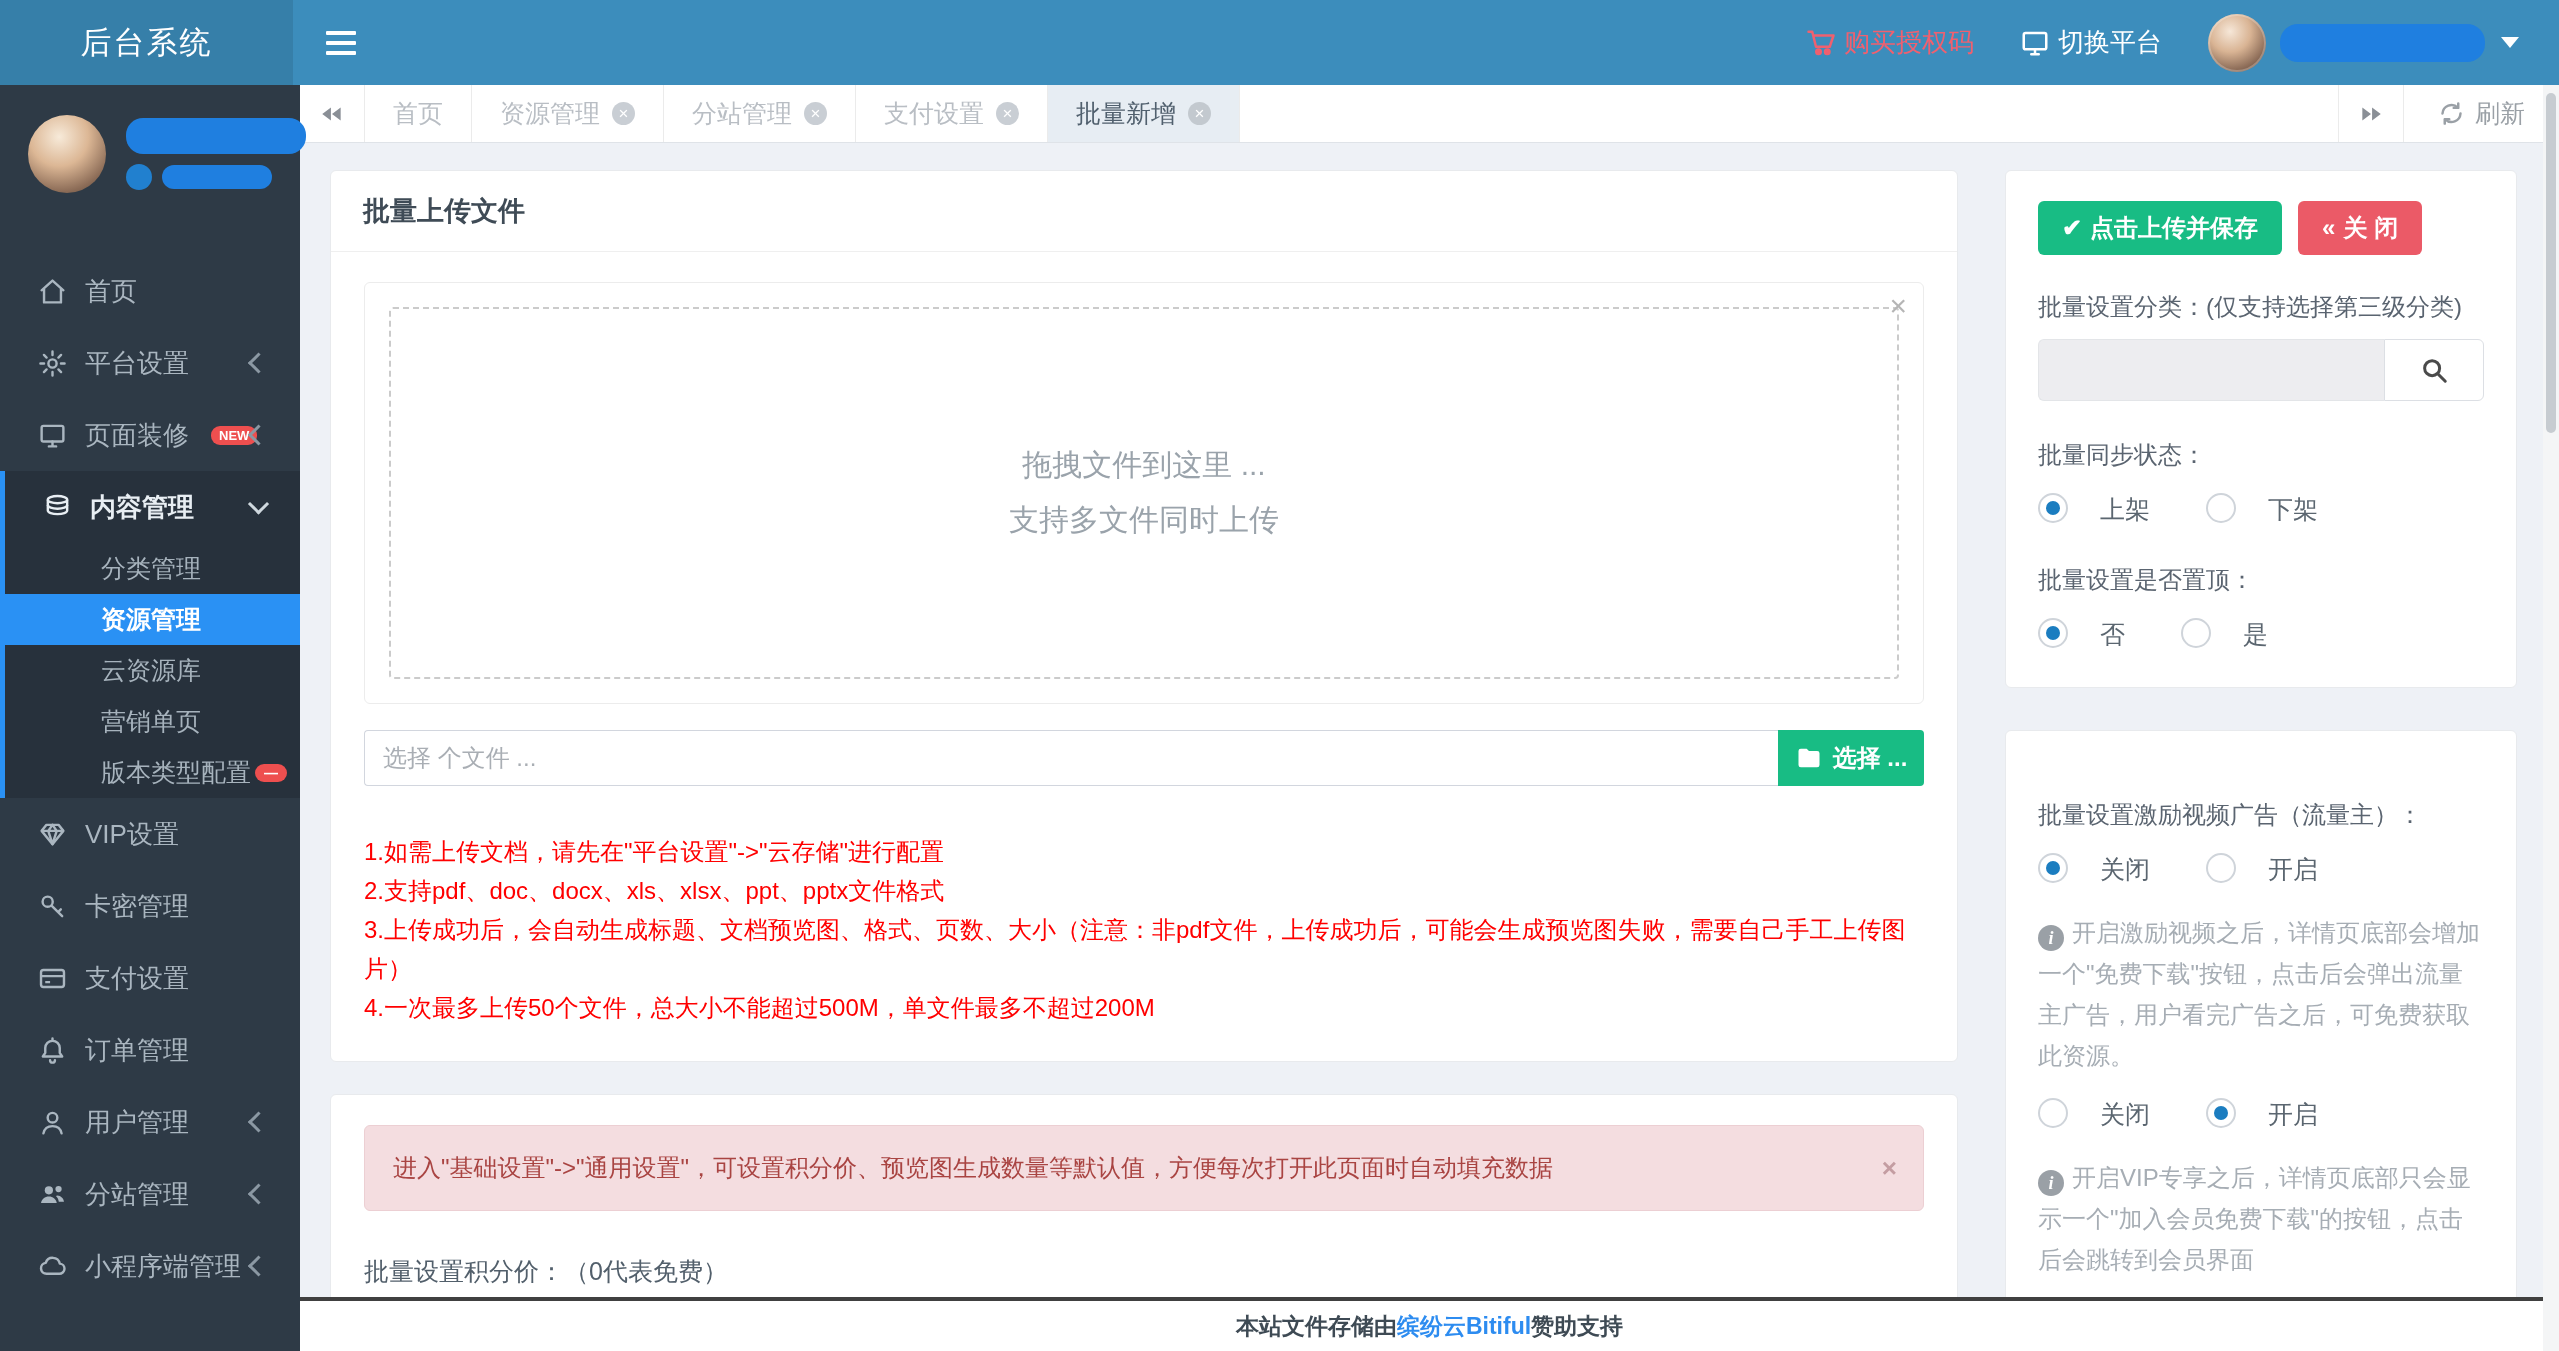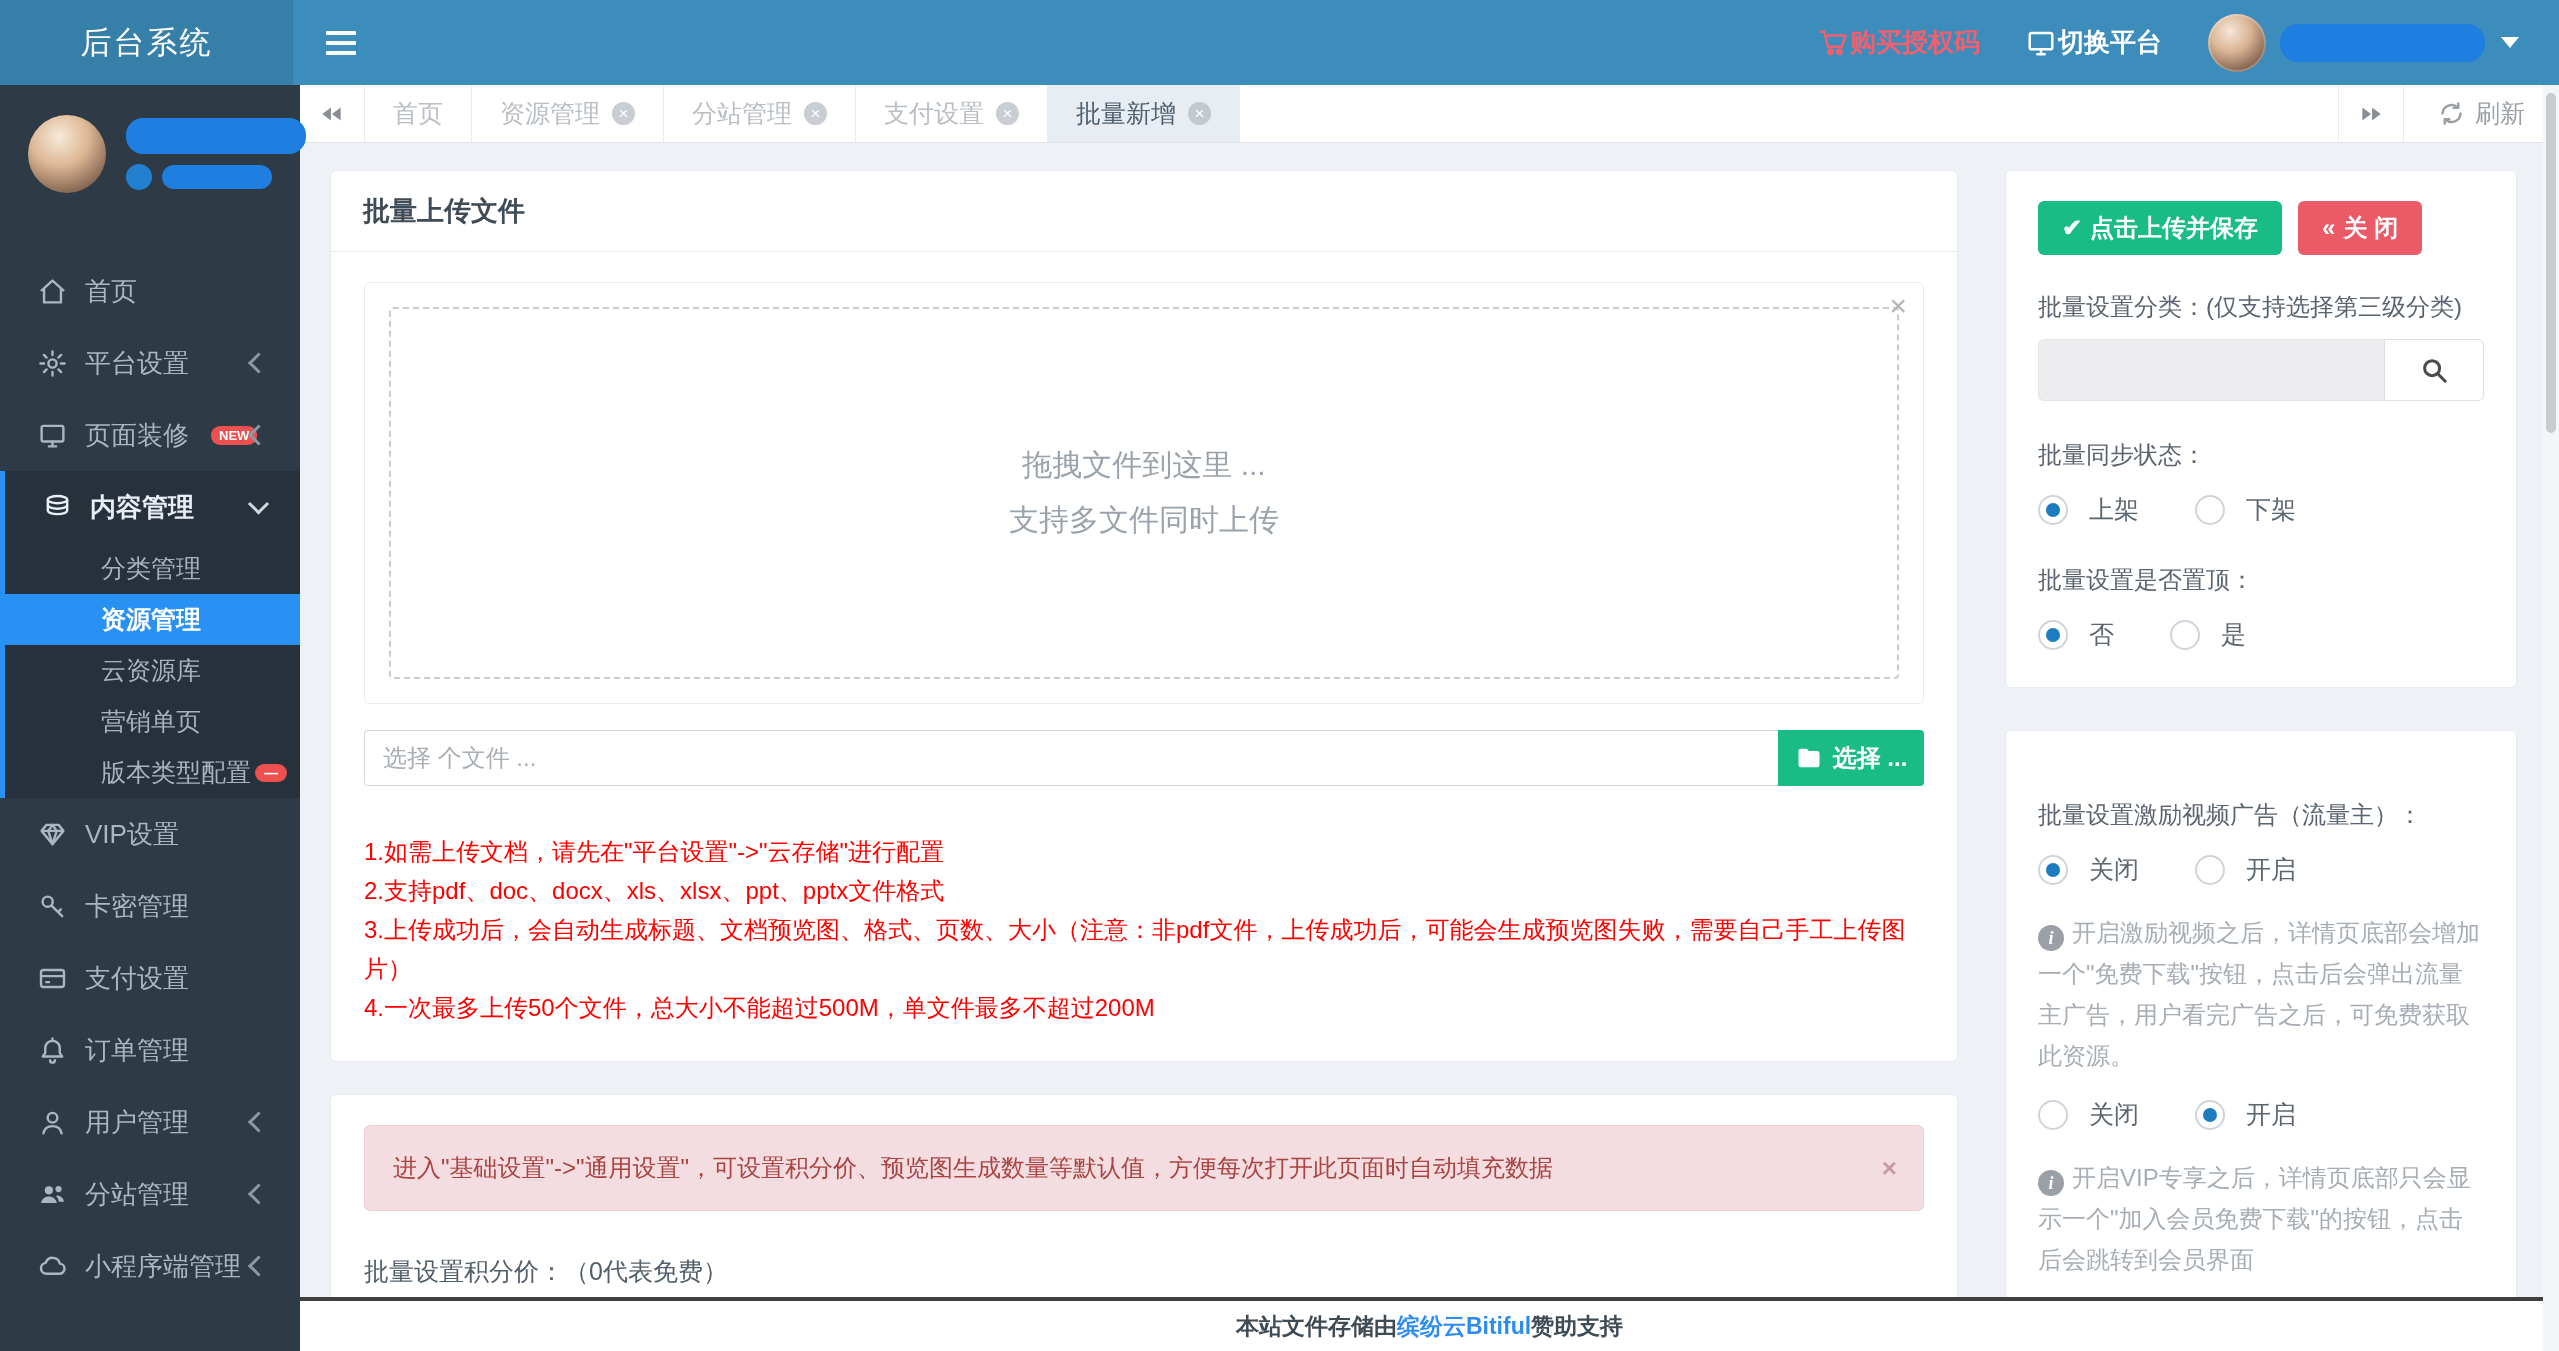--- a/index.html
+++ b/index.html
@@ -9,21 +9,21 @@
     font-family:"Liberation Sans","DejaVu Sans",sans-serif;
     -webkit-font-smoothing:antialiased;
   }
   
   .header{position:absolute;left:0;top:0;width:2559px;height:85px;display:flex;z-index:40;}
   .logo{width:293px;height:85px;background:#367fa9;color:#fff;font-size:31px;display:flex;align-items:center;justify-content:center;letter-spacing:2px;}
   .navbar{flex:1;height:85px;background:#3c8dbc;display:flex;align-items:center;}
   .hamburger{width:80px;height:85px;display:flex;flex-direction:column;justify-content:center;align-items:center;gap:6px;cursor:pointer;margin-left:8px;}
   .hamburger i{display:block;width:30px;height:4px;background:#fff;border-radius:1px;}
   .nav-right{margin-left:auto;display:flex;align-items:center;gap:46px;padding-right:40px;}
-  .nav-link{display:flex;align-items:center;gap:2px;font-size:26px;font-weight:bold;color:#fff;cursor:pointer;}
+  .nav-link{display:flex;align-items:center;gap:8px;font-size:26px;font-weight:normal;color:#fff;cursor:pointer;}
   .nav-link.danger{color:#f0606f;}
   .nav-link svg{width:30px;height:30px;}
   .nav-user{display:flex;align-items:center;gap:14px;cursor:pointer;}
   .avatar{width:58px;height:58px;border-radius:50%;background:radial-gradient(circle at 38% 30%,#f6e7d8 0%,#d9b494 38%,#8a6a56 72%,#55443a 100%);box-shadow:inset 0 0 0 2px rgba(255,255,255,.25);}
   .redact{background:#1f7fe0;border-radius:18px;}
   .redact.name-top{width:205px;height:38px;}
   .caret-down{width:0;height:0;border-left:9px solid transparent;border-right:9px solid transparent;border-top:11px solid #fff;margin-left:2px;}
   
   .sidebar{position:absolute;left:0;top:85px;width:300px;height:1266px;background:#2e3a46;z-index:30;}
   .user-panel{display:flex;align-items:center;gap:20px;padding:30px 24px 26px 28px;}
@@ -83,21 +83,21 @@
   .btn{height:54px;border:none;border-radius:6px;color:#fff;font-size:24px;font-weight:bold;display:flex;align-items:center;justify-content:center;gap:8px;padding:0 24px;cursor:pointer;}
   .btn-green{background:#18bc84;}
   .btn-red{background:#eb5a67;}
   .rlabel{margin-top:38px;font-size:24px;color:#5a6470;}
   .rlabel.first{margin-top:36px;}
   .cat-group{display:flex;margin-top:16px;height:62px;}
   .cat-input{flex:1;background:#ededf0;border:1px solid #e3e5e8;border-right:none;border-radius:6px 0 0 6px;outline:none;font-size:24px;padding:0 14px;color:#555;}
   .cat-btn{width:98px;background:#fff;border:1px solid #dcdfe4;border-radius:0 6px 6px 0;display:flex;align-items:center;justify-content:center;cursor:pointer;}
   .cat-btn svg{width:30px;height:30px;}
   .radio-row{display:flex;align-items:center;gap:56px;margin-top:22px;}
-  .radio-opt{display:flex;align-items:center;gap:21px;font-size:25px;color:#5b6670;cursor:pointer;}
+  .radio-opt{display:flex;gap:32px;font-size:25px;color:#5b6670;cursor:pointer;}
   .radio{width:30px;height:30px;border-radius:50%;border:2px solid #cfd4da;background:#fff;position:relative;box-sizing:border-box;flex:0 0 auto;}
   .radio.sel::after{content:"";position:absolute;left:6px;top:6px;right:6px;bottom:6px;border-radius:50%;background:#1b7dc0;}
   .info-text{margin-top:26px;font-size:24px;line-height:41px;color:#a6adb4;}
   .info-icon{display:inline-block;width:26px;height:26px;border-radius:50%;background:#9aa0a6;color:#fff;font-size:18px;font-weight:bold;text-align:center;line-height:26px;margin-right:8px;vertical-align:-3px;font-family:"Liberation Serif","DejaVu Serif",serif;font-style:italic;}
   
   .footer{position:absolute;left:300px;bottom:0;width:2259px;height:50px;background:#fff;border-top:4px solid #404040;display:flex;align-items:center;justify-content:center;font-size:23px;font-weight:bold;color:#3e4a54;z-index:50;}
   .footer a{color:#2d8cf0;text-decoration:none;cursor:pointer;}
   
   .vscroll{position:absolute;right:0;top:85px;width:16px;height:1266px;background:#f4f5f6;z-index:60;}
   .vscroll-thumb{position:absolute;left:3px;top:8px;width:10px;height:340px;border-radius:5px;background:#c7ccd1;}

